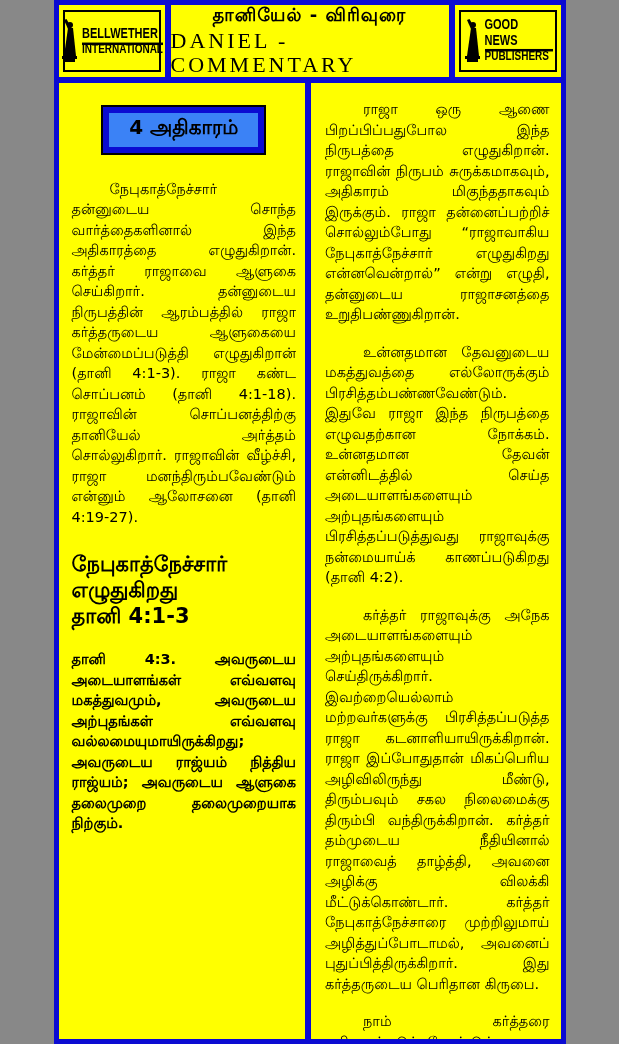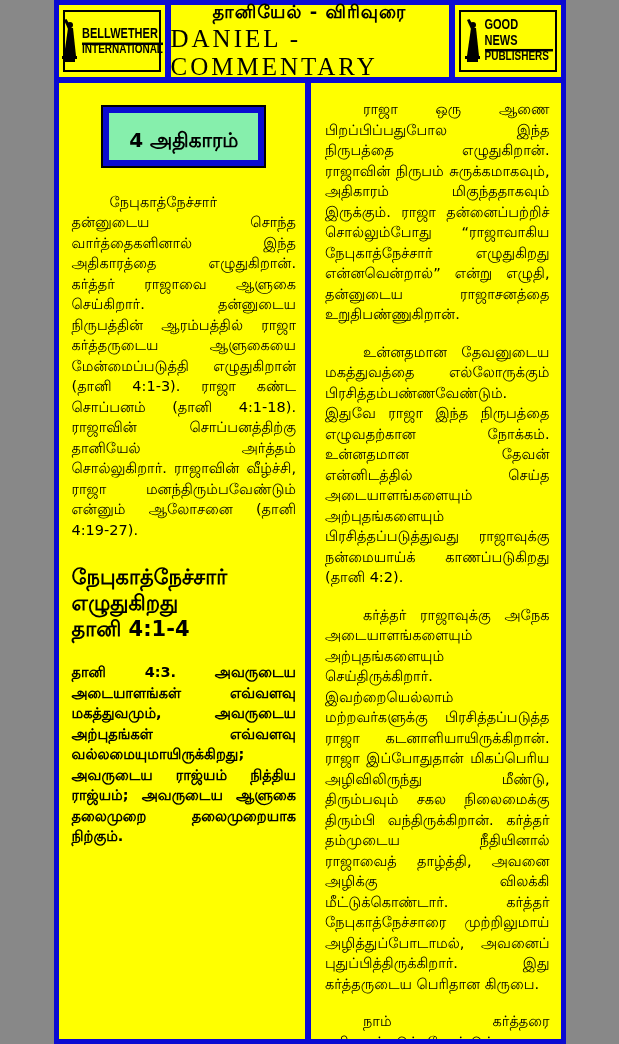--- a/index.html
+++ b/index.html
@@ -28,34 +28,34 @@
     font-family:"Liberation Sans",sans-serif;font-weight:bold;font-size:10px;
     line-height:1.3;transform:scaleY(1.25);transform-origin:center;
   }
   .title-box{
     flex:1;background:#ffff00;display:flex;flex-direction:column;
     align-items:center;justify-content:center;gap:4px;
   }
   .title-tamil{font-weight:bold;font-size:18px;letter-spacing:1px;line-height:1.1;}
   .title-english{
     font-family:"Liberation Serif","DejaVu Serif",serif;
-    font-size:25px;letter-spacing:3px;line-height:1.1;
+    font-size:22px;letter-spacing:3px;line-height:1.1;
   }
   
   .body{flex:1;display:flex;gap:6px;min-height:0;}
   .col{
     flex:1;background:#ffff00;box-sizing:border-box;overflow:hidden;
     font-size:14.5px;line-height:20.5px;text-align:justify;
   }
   .col.left{padding:0 9px 0 13px;}
   .col.right{padding:16px 11px 0 14px;}
   .chapter-box{
     margin:24px auto 0;width:fit-content;
-    background:#86efac;border:6px solid #0b0bd2;outline:2px solid #000;
-    padding:17px 20px 9px;font-weight:bold;font-size:20px;text-align:center;
+    background:#3b82f6;border:6px solid #0b0bd2;outline:2px solid #000;
+    padding:4px 20px 9px;font-weight:bold;font-size:20px;text-align:center;
   }
   p.para{margin:16px 0 0;text-indent:38px;}
   .col.right p.para{margin-top:17px;}
   .col.right p.para:first-child{margin-top:0;}
   p.para.first{margin-top:26px;}
   .section-heading{
     margin:24px 0 0;font-size:21px;line-height:26px;font-weight:bold;
     text-align:left;
   }
   p.verse{font-weight:bold;text-indent:0;margin-top:20px;}
@@ -115,21 +115,21 @@
     <section class="col left">
       <div class="chapter-box">
         <span>4 அதிகாரம்</span>
       </div>
 
       <p class="para first">நேபுகாத்நேச்சார் தன்னுடைய சொந்த வார்த்தைகளினால் இந்த அதிகாரத்தை எழுதுகிறான். கர்த்தர் ராஜாவை ஆளுகை செய்கிறார். தன்னுடைய நிருபத்தின் ஆரம்பத்தில் ராஜா கர்த்தருடைய ஆளுகையை மேன்மைப்படுத்தி எழுதுகிறான் (தானி 4:1-3). ராஜா கண்ட சொப்பனம் (தானி 4:1-18). ராஜாவின் சொப்பனத்திற்கு தானியேல் அர்த்தம் சொல்லுகிறார். ராஜாவின் வீழ்ச்சி, ராஜா மனந்திரும்பவேண்டும் என்னும் ஆலோசனை (தானி 4:19-27).</p>
 
 
       <h2 class="section-heading">
         <span style="display:block">நேபுகாத்நேச்சார் எழுதுகிறது</span>
-        <span style="display:block">தானி 4:1-4</span>
+        <span style="display:block">தானி 4:1-3</span>
       </h2>
 
 
 
       <p class="para verse">தானி 4:3. அவருடைய அடையாளங்கள் எவ்வளவு மகத்துவமும், அவருடைய அற்புதங்கள் எவ்வளவு வல்லமையுமாயிருக்கிறது; அவருடைய ராஜ்யம் நித்திய ராஜ்யம்; அவருடைய ஆளுகை தலைமுறை தலைமுறையாக நிற்கும்.</p>
     </section>
 
     <section class="col right">
       <p class="para">ராஜா ஒரு ஆணை பிறப்பிப்பதுபோல இந்த நிருபத்தை எழுதுகிறான். ராஜாவின் நிருபம் சுருக்கமாகவும், அதிகாரம் மிகுந்ததாகவும் இருக்கும். ராஜா தன்னைப்பற்றிச் சொல்லும்போது “ராஜாவாகிய நேபுகாத்நேச்சார் எழுதுகிறது என்னவென்றால்” என்று எழுதி, தன்னுடைய ராஜாசனத்தை உறுதிபண்ணுகிறான்.</p>
 

